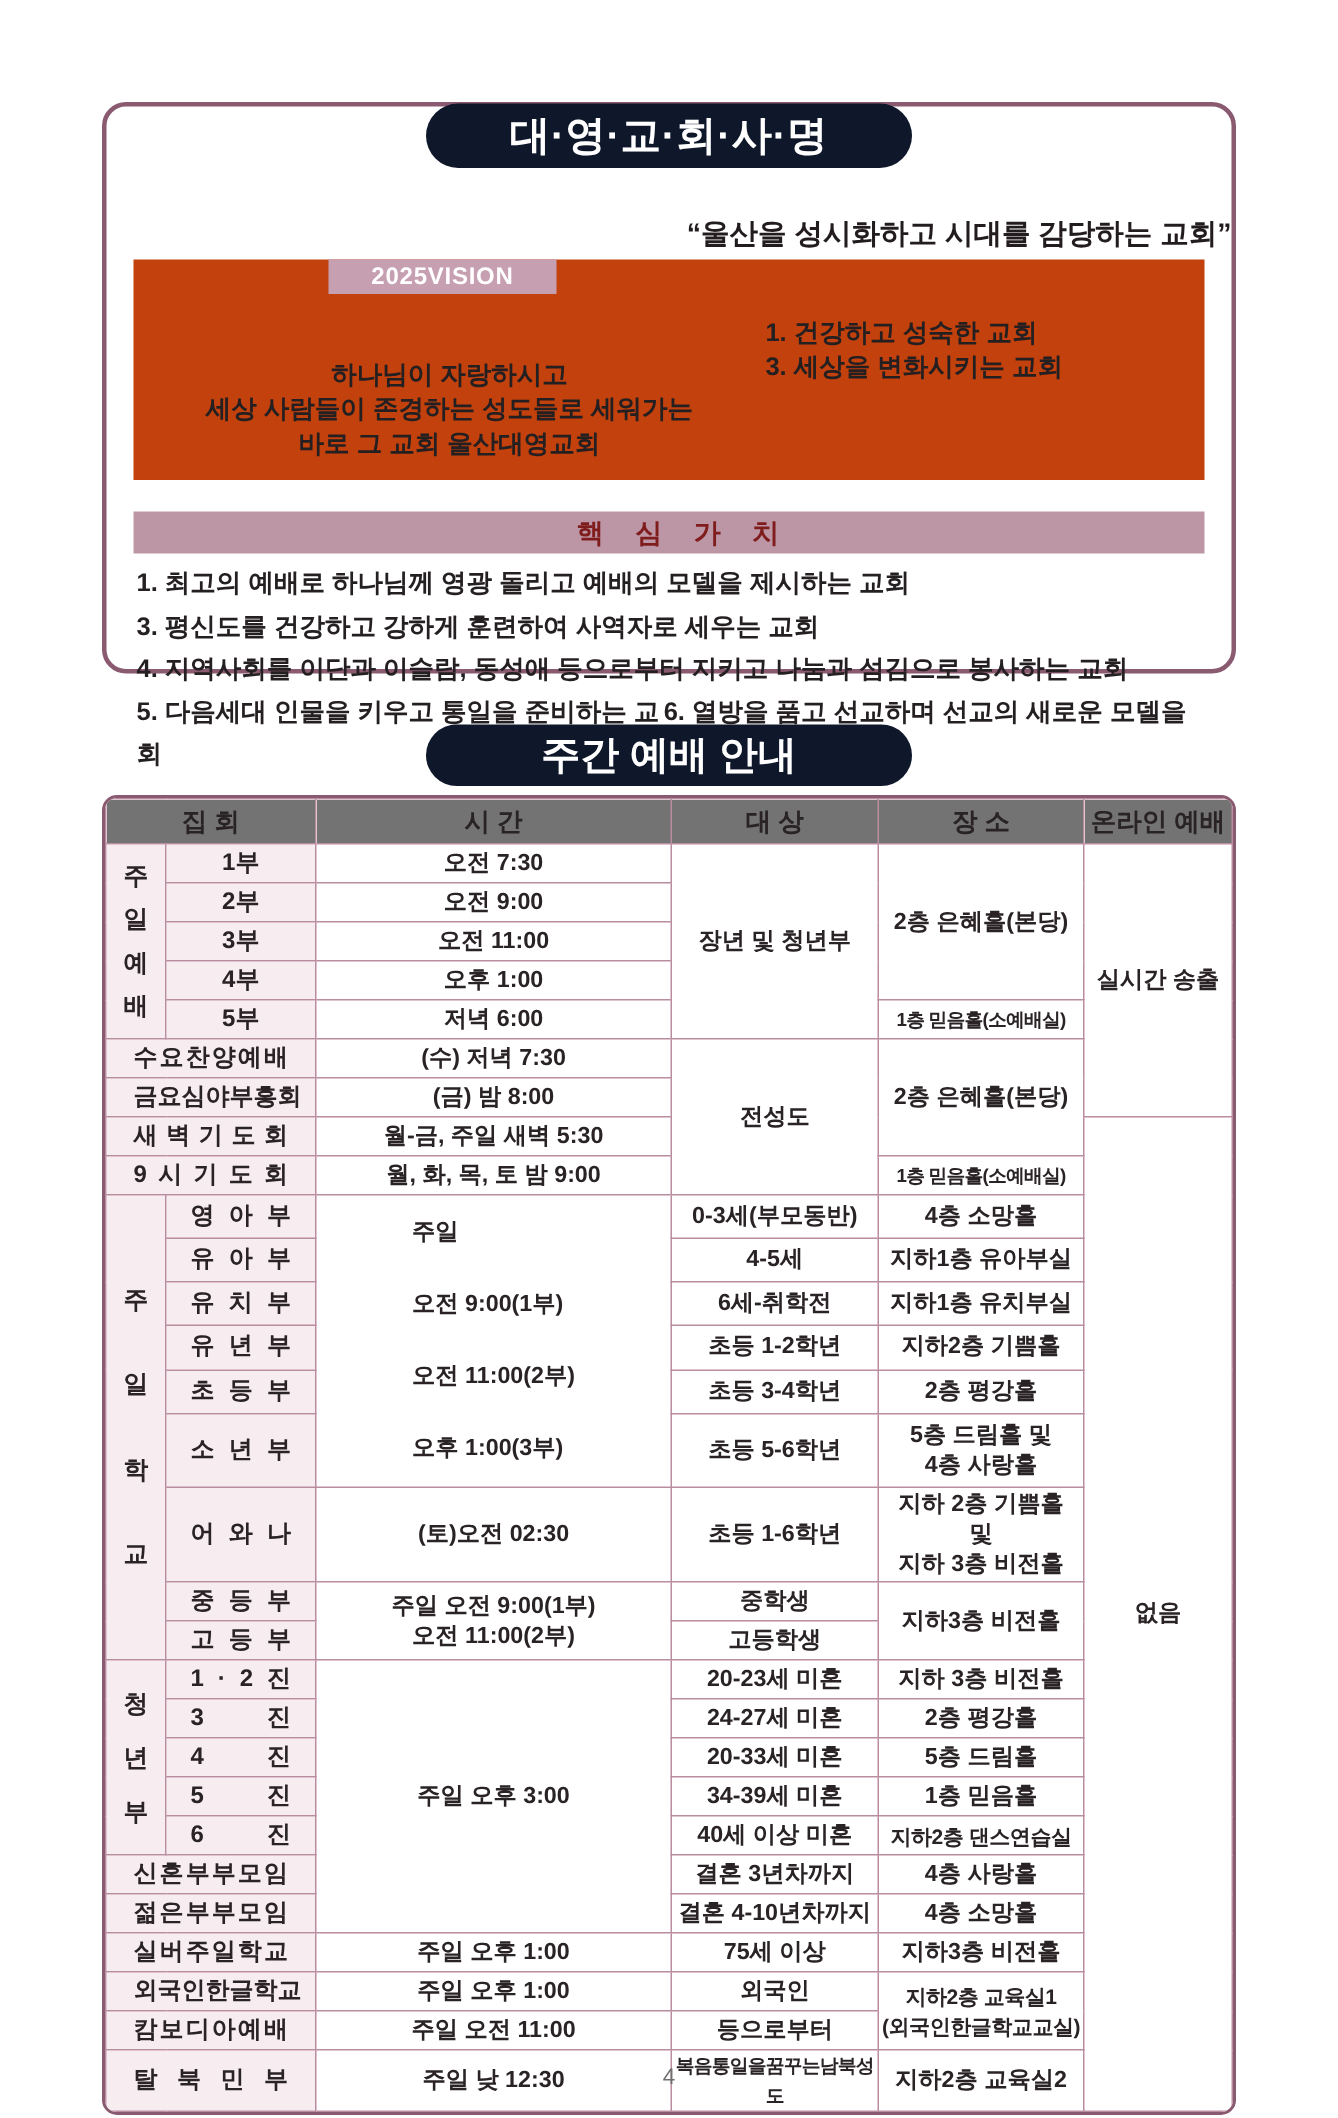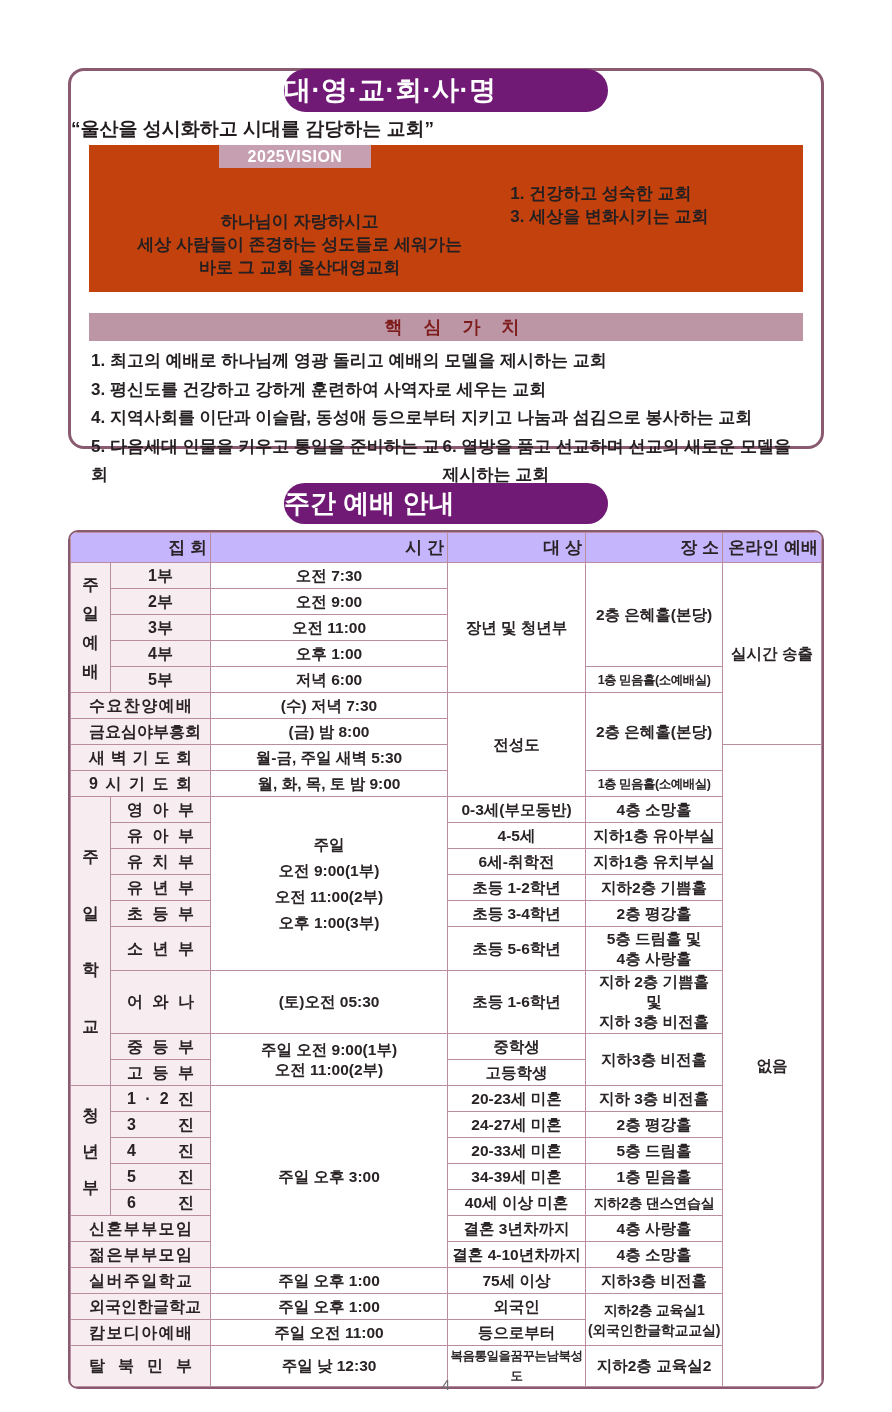--- a/index.html
+++ b/index.html
@@ -15,30 +15,30 @@
   }
 
   
   .mission-box {
     position: absolute; left: 68px; top: 68px;
     width: 756px; height: 381px;
     border: 3px solid #8a5a70; border-radius: 16px;
     background: #ffffff;
   }
   .pill {
-    background: #701a75; color: #ffffff;
-    border-radius: 22px; 
+    background: #0f172a; color: #ffffff;
+    border-radius: 22px; text-align: center;
   }
   .title-pill {
     position: absolute; left: 50%; transform: translateX(-50%);
     top: -2px; width: 324px; height: 43px; line-height: 43px;
     font-size: 27px; letter-spacing: 0.5px;
   }
   .subtitle {
-    margin-top: 47px; text-align: left;
+    margin-top: 75px; text-align: right;
     font-size: 19px; line-height: 21px; color: #221c1e;
   }
   .vision-panel {
     position: relative; margin: 6px 18px 0;
     background: #c2410c; padding-bottom: 13px;
   }
   .vision-badge {
     margin-left: 130px; width: 152px; height: 23px; line-height: 23px;
     background: #c6a0b1; color: #ffffff; text-align: center;
     font-size: 16px; letter-spacing: 0.5px;
@@ -76,41 +76,41 @@
   table { width: 100%; border-collapse: collapse; table-layout: fixed; }
   th, td {
     border: 1px solid #b98ca0;
     text-align: center; vertical-align: middle;
     white-space: pre-line;
     font-weight: 700; color: #292325;
     padding: 1px 3px;
     overflow: hidden;
     line-height: 20px;
   }
-  th { height: 30px; background: #c4b5fd; font-size: 17px; text-align: right; }
+  th { height: 30px; background: #737373; font-size: 17px; }
   td { height: 26px; font-size: 15.5px; }
   tr.tall td { height: 44px; }
   td.g, td.lbl, td.tight { background: #f7edf0; }
   td.tight { font-size: 16px; }
   td.cond { font-size: 12.5px; letter-spacing: -0.5px; padding: 0 1px; }
   td.med  { font-size: 14px; letter-spacing: -0.3px; padding: 0 1px; }
   .hstack {
     display: flex; justify-content: space-between; align-items: center;
     width: 100%; padding: 0 13px; font-size: 16px;
   }
   td[colspan] .hstack { padding: 0 15px; }
   .vstack {
     display: flex; flex-direction: column; justify-content: space-evenly;
     align-items: center; font-size: 16.5px;
   }
   .vstack.hA { height: 124px; }
   .vstack.hB { height: 262px; }
   .blk {
-    width: fit-content; margin: 0 auto; text-align: center;
-    line-height: 26px;
+    width: fit-content; margin: 0 auto; text-align: left;
+    line-height: 48px;
   }
   .page-num {
     position: absolute; left: 0; right: 0; top: 1376px;
     text-align: center; font-size: 15px; font-weight: 400; color: #6f6f6f;
   }
 </style>
 </head>
 <body>
 
 <div class="page">
@@ -252,21 +252,21 @@
             <td>2층 평강홀</td>
           </tr>
           <tr class="tall">
             <td class="lbl"><div class="hstack"><span>소</span><span>년</span><span>부</span></div></td>
             <td>초등 5-6학년</td>
             <td>5층 드림홀 및
 4층 사랑홀</td>
           </tr>
           <tr class="tall">
             <td class="lbl"><div class="hstack"><span>어</span><span>와</span><span>나</span></div></td>
-            <td>(토)오전 05:30</td>
+            <td>(토)오전 02:30</td>
             <td>초등 1-6학년</td>
             <td>지하 2층 기쁨홀 및
 지하 3층 비전홀</td>
           </tr>
           <tr>
             <td class="lbl"><div class="hstack"><span>중</span><span>등</span><span>부</span></div></td>
             <td rowspan="2">주일 오전 9:00(1부)
 오전 11:00(2부)</td>
             <td>중학생</td>
             <td rowspan="2">지하3층 비전홀</td>

